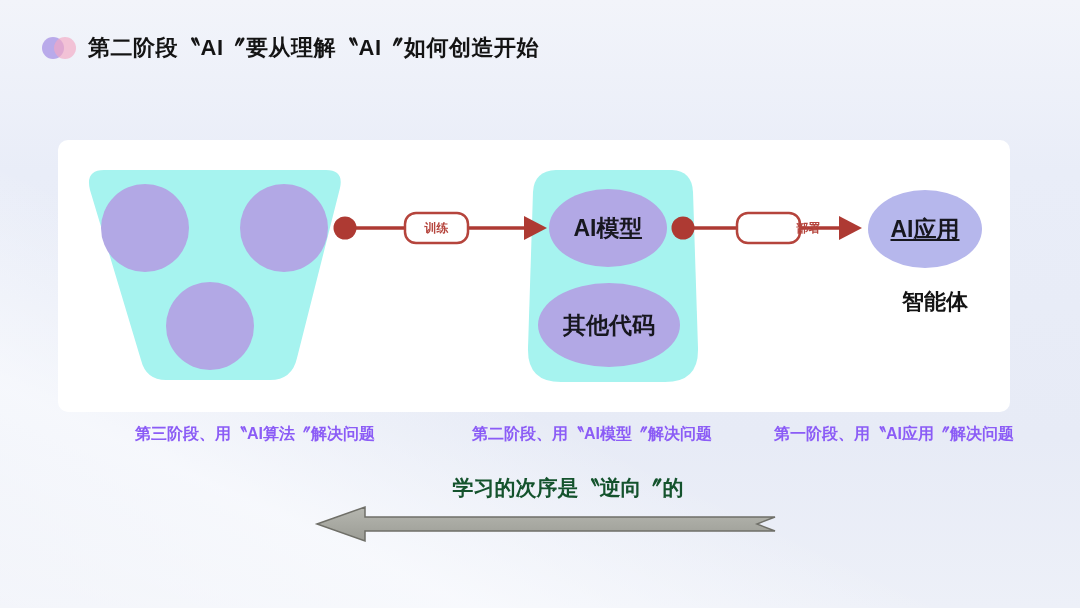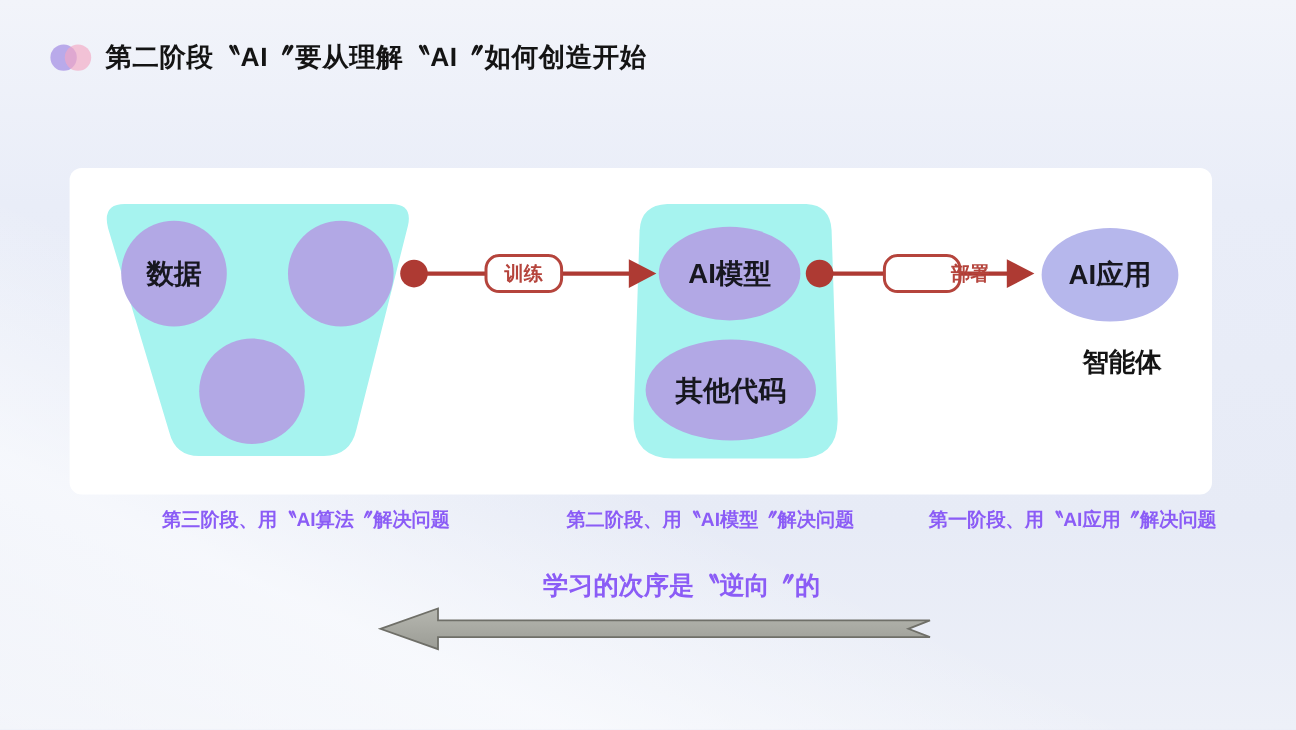--- a/index.html
+++ b/index.html
@@ -19,27 +19,27 @@
   .logo .c1 { left: 0; background: #ab97e6; opacity: .8; }
   .logo .c2 { left: 12px; background: #f3a8c3; opacity: .65; }
   .title { font-size: 22px; font-weight: 600; letter-spacing: .5px; color: #141414; }
   
   .card { position: absolute; left: 58px; top: 140px; width: 952px; height: 272px;
           background: #ffffff; border-radius: 10px; }
   .card svg { position: absolute; left: 0; top: 0; }
   .lbl { position: absolute; display: flex; align-items: center; justify-content: center;
          font-weight: 700; color: #17171f; text-align: center; }
   .bubble-lbl { font-size: 23px; }
-  .conn-lbl { font-size: 16px; color: #b5443c; font-weight: 700; }
+  .conn-lbl { font-size: 12px; color: #b5443c; font-weight: 700; }
   .agent-lbl { font-size: 22px; font-weight: 700; color: #141414; }
   
   .caption { position: absolute; top: 424px; width: 260px; text-align: center;
              font-size: 16px; font-weight: 700; line-height: 20px; color: #8b5cf6; }
   .statement { position: absolute; left: 368px; top: 474px; width: 400px; text-align: center;
-               font-size: 21px; font-weight: 700; color: #8b5cf6; }
+               font-size: 21px; font-weight: 700; color: #14532d; }
   .back-arrow-svg { position: absolute; left: 310px; top: 500px; }
 </style>
 </head>
 <body>
 
 <div class="header">
   <div class="logo">
     <span class="c c1"></span>
     <span class="c c2"></span>
   </div>
@@ -69,26 +69,25 @@
     </g>
 
     <g>
       <line x1="625" y1="88" x2="800" y2="88" stroke="#ae3a33" stroke-width="3.5"></line>
       <circle cx="625" cy="88" r="11.5" fill="#ae3a33"></circle>
       <polygon points="804,88 781,76 781,100" fill="#ae3a33"></polygon>
       <rect x="679" y="73" width="63" height="30" rx="11" fill="#ffffff" stroke="#b5443c" stroke-width="2.5"></rect>
     </g>
   </svg>
 
-  <div class="lbl bubble-lbl" style="left:43px; top:44px; width:88px; height:88px;">数据</div>
   <div class="lbl conn-lbl" style="left:347px; top:73px; width:63px; height:30px;">训练</div>
   <div class="lbl bubble-lbl" style="left:491px; top:49px; width:118px; height:78px;">AI模型</div>
   <div class="lbl bubble-lbl" style="left:480px; top:143px; width:142px; height:84px;">其他代码</div>
   <div class="lbl conn-lbl" style="left:679px; top:73px; width:63px; height:30px;margin-left:40px;">部署</div>
-  <div class="lbl bubble-lbl" style="left:810px; top:50px; width:114px; height:78px;">AI应用</div>
+  <div class="lbl bubble-lbl" style="left:810px; top:50px; width:114px; height:78px;text-decoration:underline;">AI应用</div>
   <div class="lbl agent-lbl" style="left:817px; top:148px; width:120px; height:28px;">智能体</div>
 </div>
 
 <div class="caption" style="left:125px;">第三阶段、用〝AI算法〞解决问题</div>
 <div class="caption" style="left:462px;">第二阶段、用〝AI模型〞解决问题</div>
 <div class="caption" style="left:764px;">第一阶段、用〝AI应用〞解决问题</div>
 
 <div class="statement">学习的次序是〝逆向〞的</div>
 <svg class="back-arrow-svg" width="475" height="50" viewBox="0 0 475 50">
   <defs>

